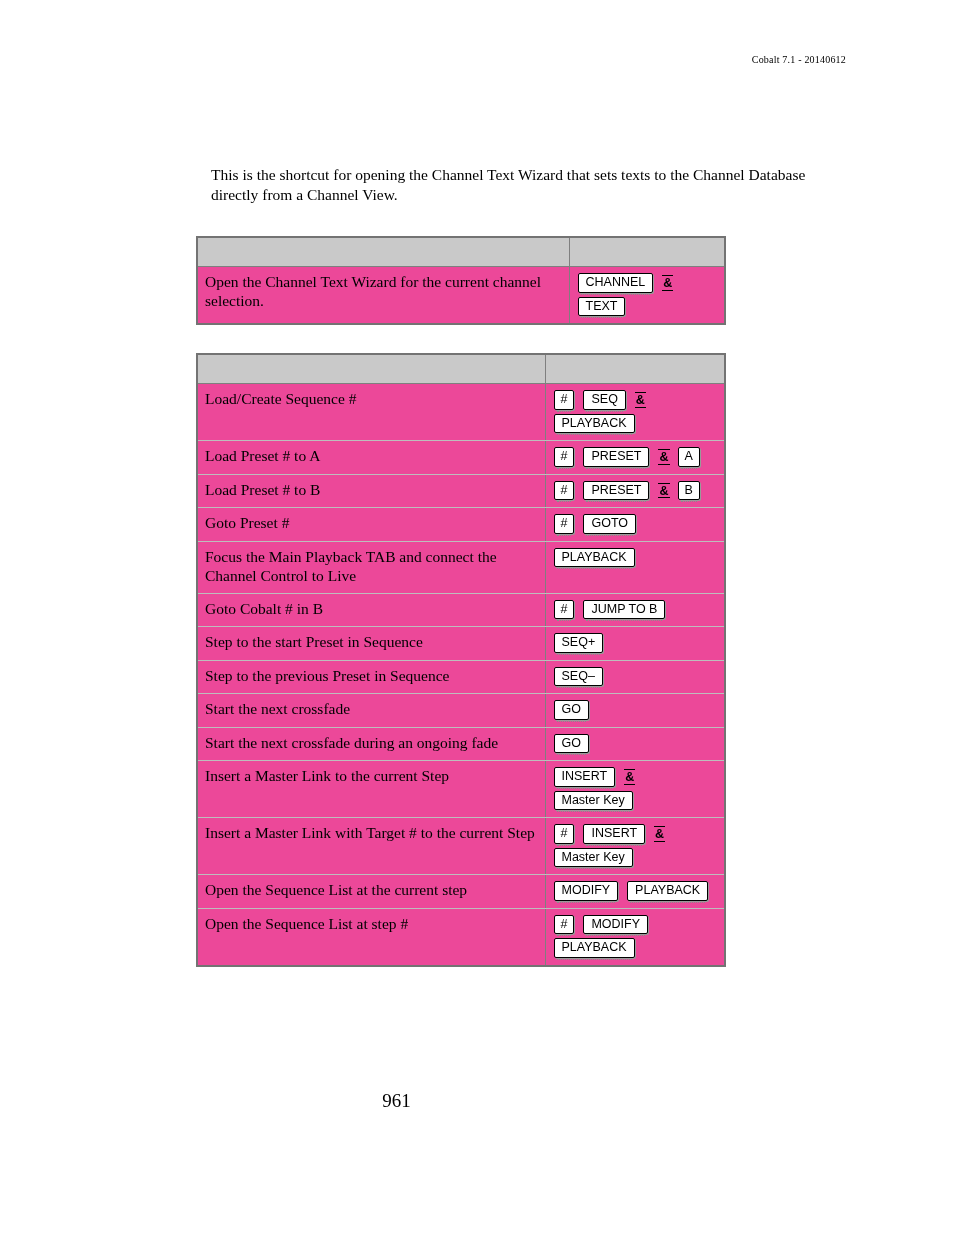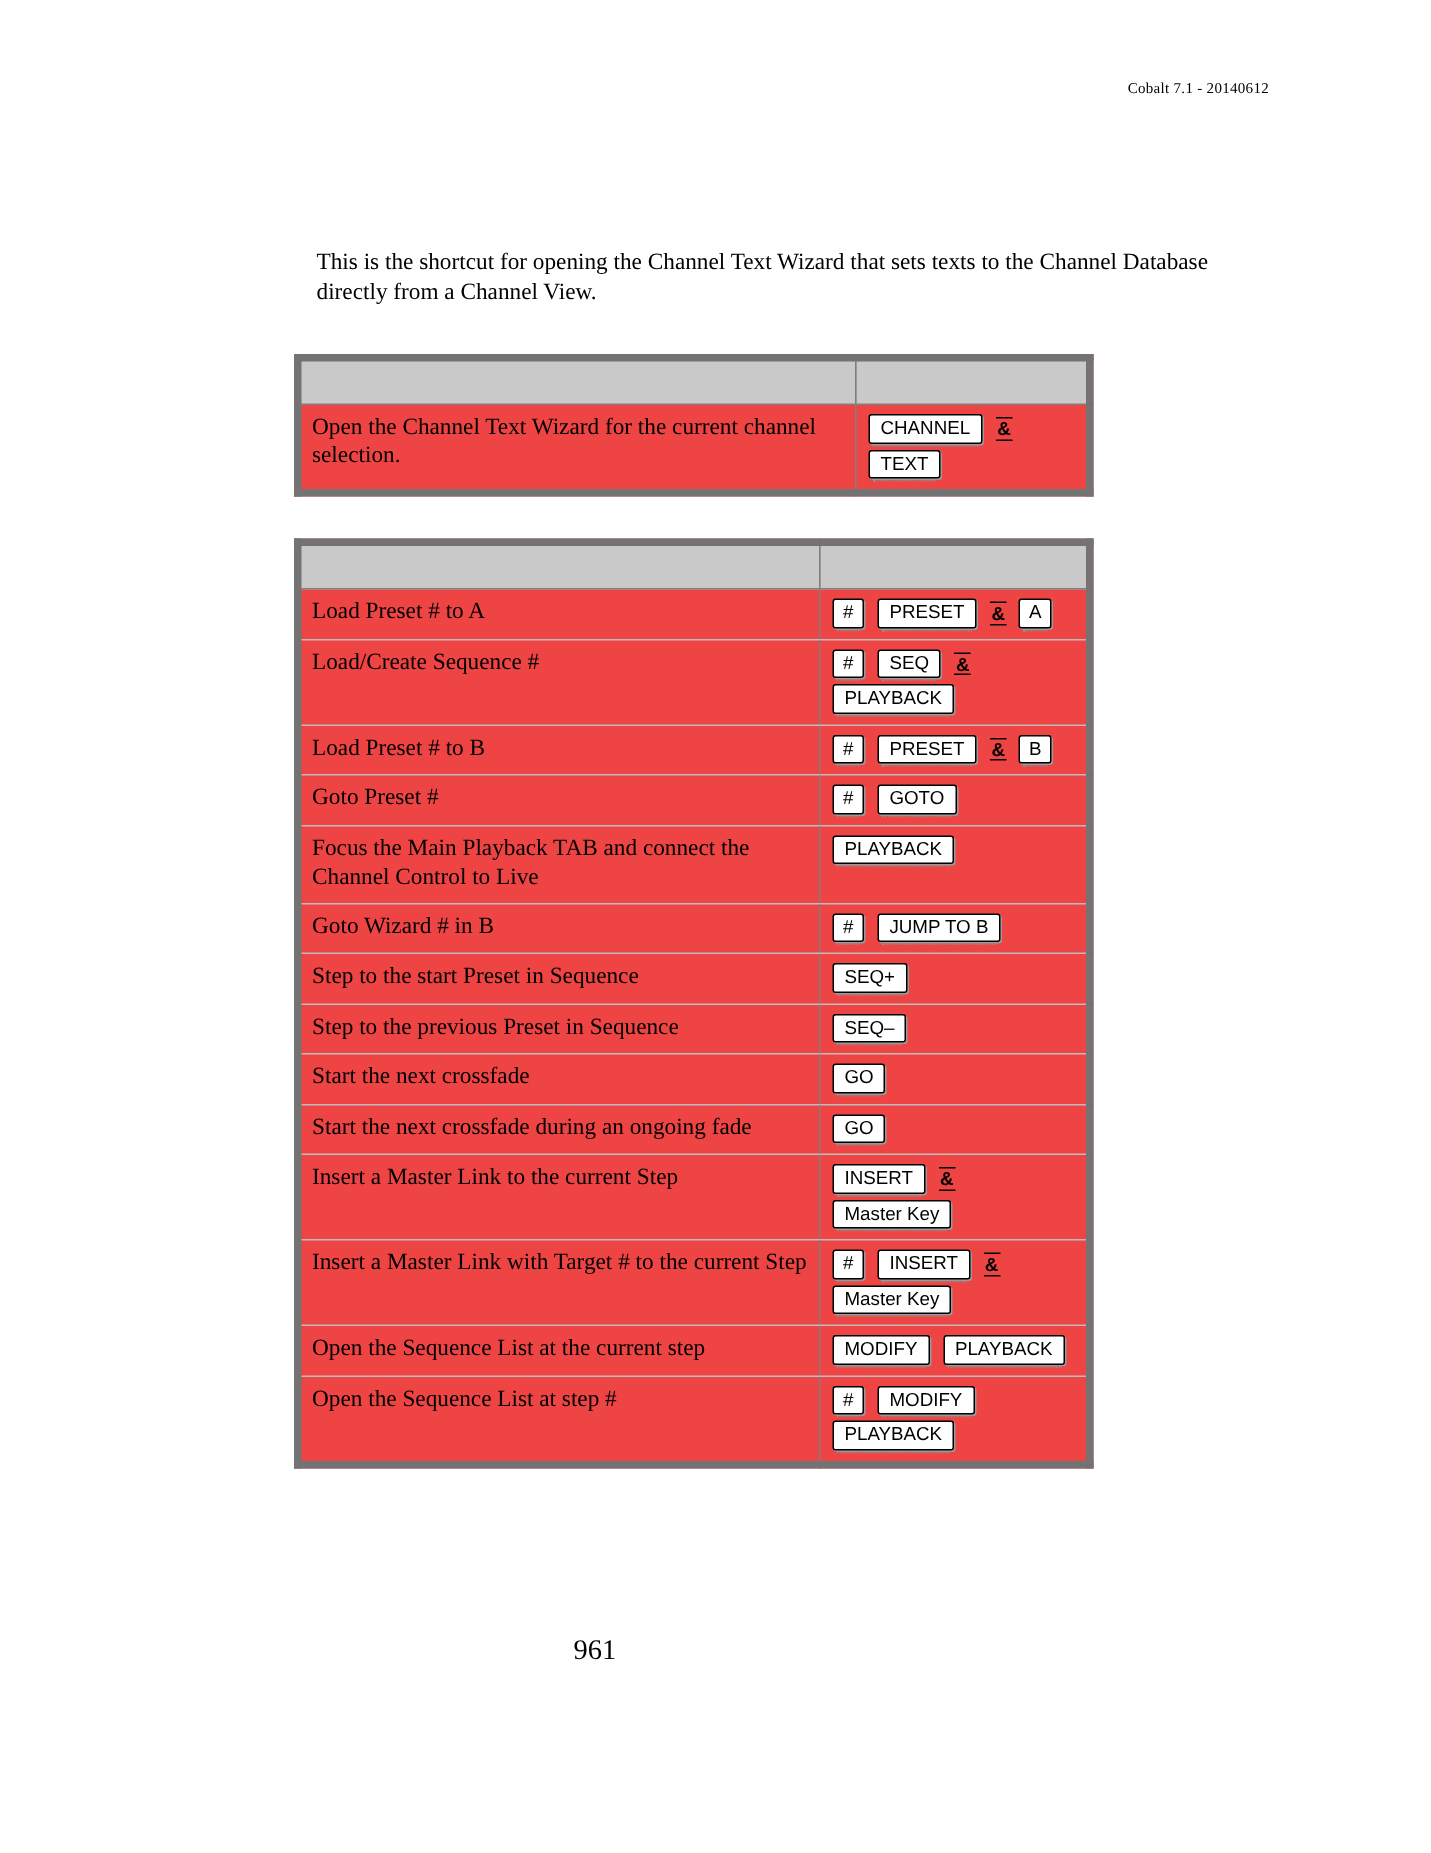--- a/index.html
+++ b/index.html
@@ -38,23 +38,23 @@
   p.para {
     margin: 15px;
     font-size: 15.5px;
     line-height: 1.27;
     text-align: left;
   }
 
   
   table.shortcuts {
     border-collapse: collapse;
-    border: 5px solid #737373;
+    border: 2px solid #737373;
     table-layout: fixed;
-    background: #ef4444;
+    background: #ec4899;
     padding-left: 20px;
   }
   table.shortcuts.t-channel { width: 528px; margin-top: 32px; }
   table.shortcuts.t-sequence { width: 528px; margin-top: 0; }
 
   table.shortcuts tr.head-row td {
     background: #c9c9c9;
     height: 28px;
     padding: 0;
     border-right: 1px solid #7f7f7f;
@@ -173,52 +173,52 @@
     <colgroup>
       <col style="width:348px">
       <col style="width:180px">
     </colgroup>
     <tbody id="sequence-table-body">
         <tr class="head-row">
           <td></td>
           <td></td>
         </tr>
         <tr>
-          <td class="desc">Load Preset # to A</td>
-          <td class="keys">
-            <span class="keyline"><span class="keycap narrow">#</span><span class="keycap">PRESET</span><span class="amp">&amp;</span><span class="keycap narrow">A</span></span>
-          </td>
-        </tr>
-        <tr>
           <td class="desc">Load/Create Sequence #</td>
           <td class="keys">
             <span class="keyline"><span class="keycap narrow">#</span><span class="keycap">SEQ</span><span class="amp">&amp;</span></span>
             <span class="keyline"><span class="keycap">PLAYBACK</span></span>
           </td>
         </tr>
         <tr>
+          <td class="desc">Load Preset # to A</td>
+          <td class="keys">
+            <span class="keyline"><span class="keycap narrow">#</span><span class="keycap">PRESET</span><span class="amp">&amp;</span><span class="keycap narrow">A</span></span>
+          </td>
+        </tr>
+        <tr>
           <td class="desc">Load Preset # to B</td>
           <td class="keys">
             <span class="keyline"><span class="keycap narrow">#</span><span class="keycap">PRESET</span><span class="amp">&amp;</span><span class="keycap narrow">B</span></span>
           </td>
         </tr>
         <tr>
           <td class="desc">Goto Preset #</td>
           <td class="keys">
             <span class="keyline"><span class="keycap narrow">#</span><span class="keycap">GOTO</span></span>
           </td>
         </tr>
         <tr>
           <td class="desc">Focus the Main Playback TAB and connect the Channel Control to Live</td>
           <td class="keys">
             <span class="keyline"><span class="keycap">PLAYBACK</span></span>
           </td>
         </tr>
         <tr>
-          <td class="desc">Goto Wizard # in B</td>
+          <td class="desc">Goto Cobalt # in B</td>
           <td class="keys">
             <span class="keyline"><span class="keycap narrow">#</span><span class="keycap">JUMP TO B</span></span>
           </td>
         </tr>
         <tr>
           <td class="desc">Step to the start Preset in Sequence</td>
           <td class="keys">
             <span class="keyline"><span class="keycap">SEQ+</span></span>
           </td>
         </tr>

